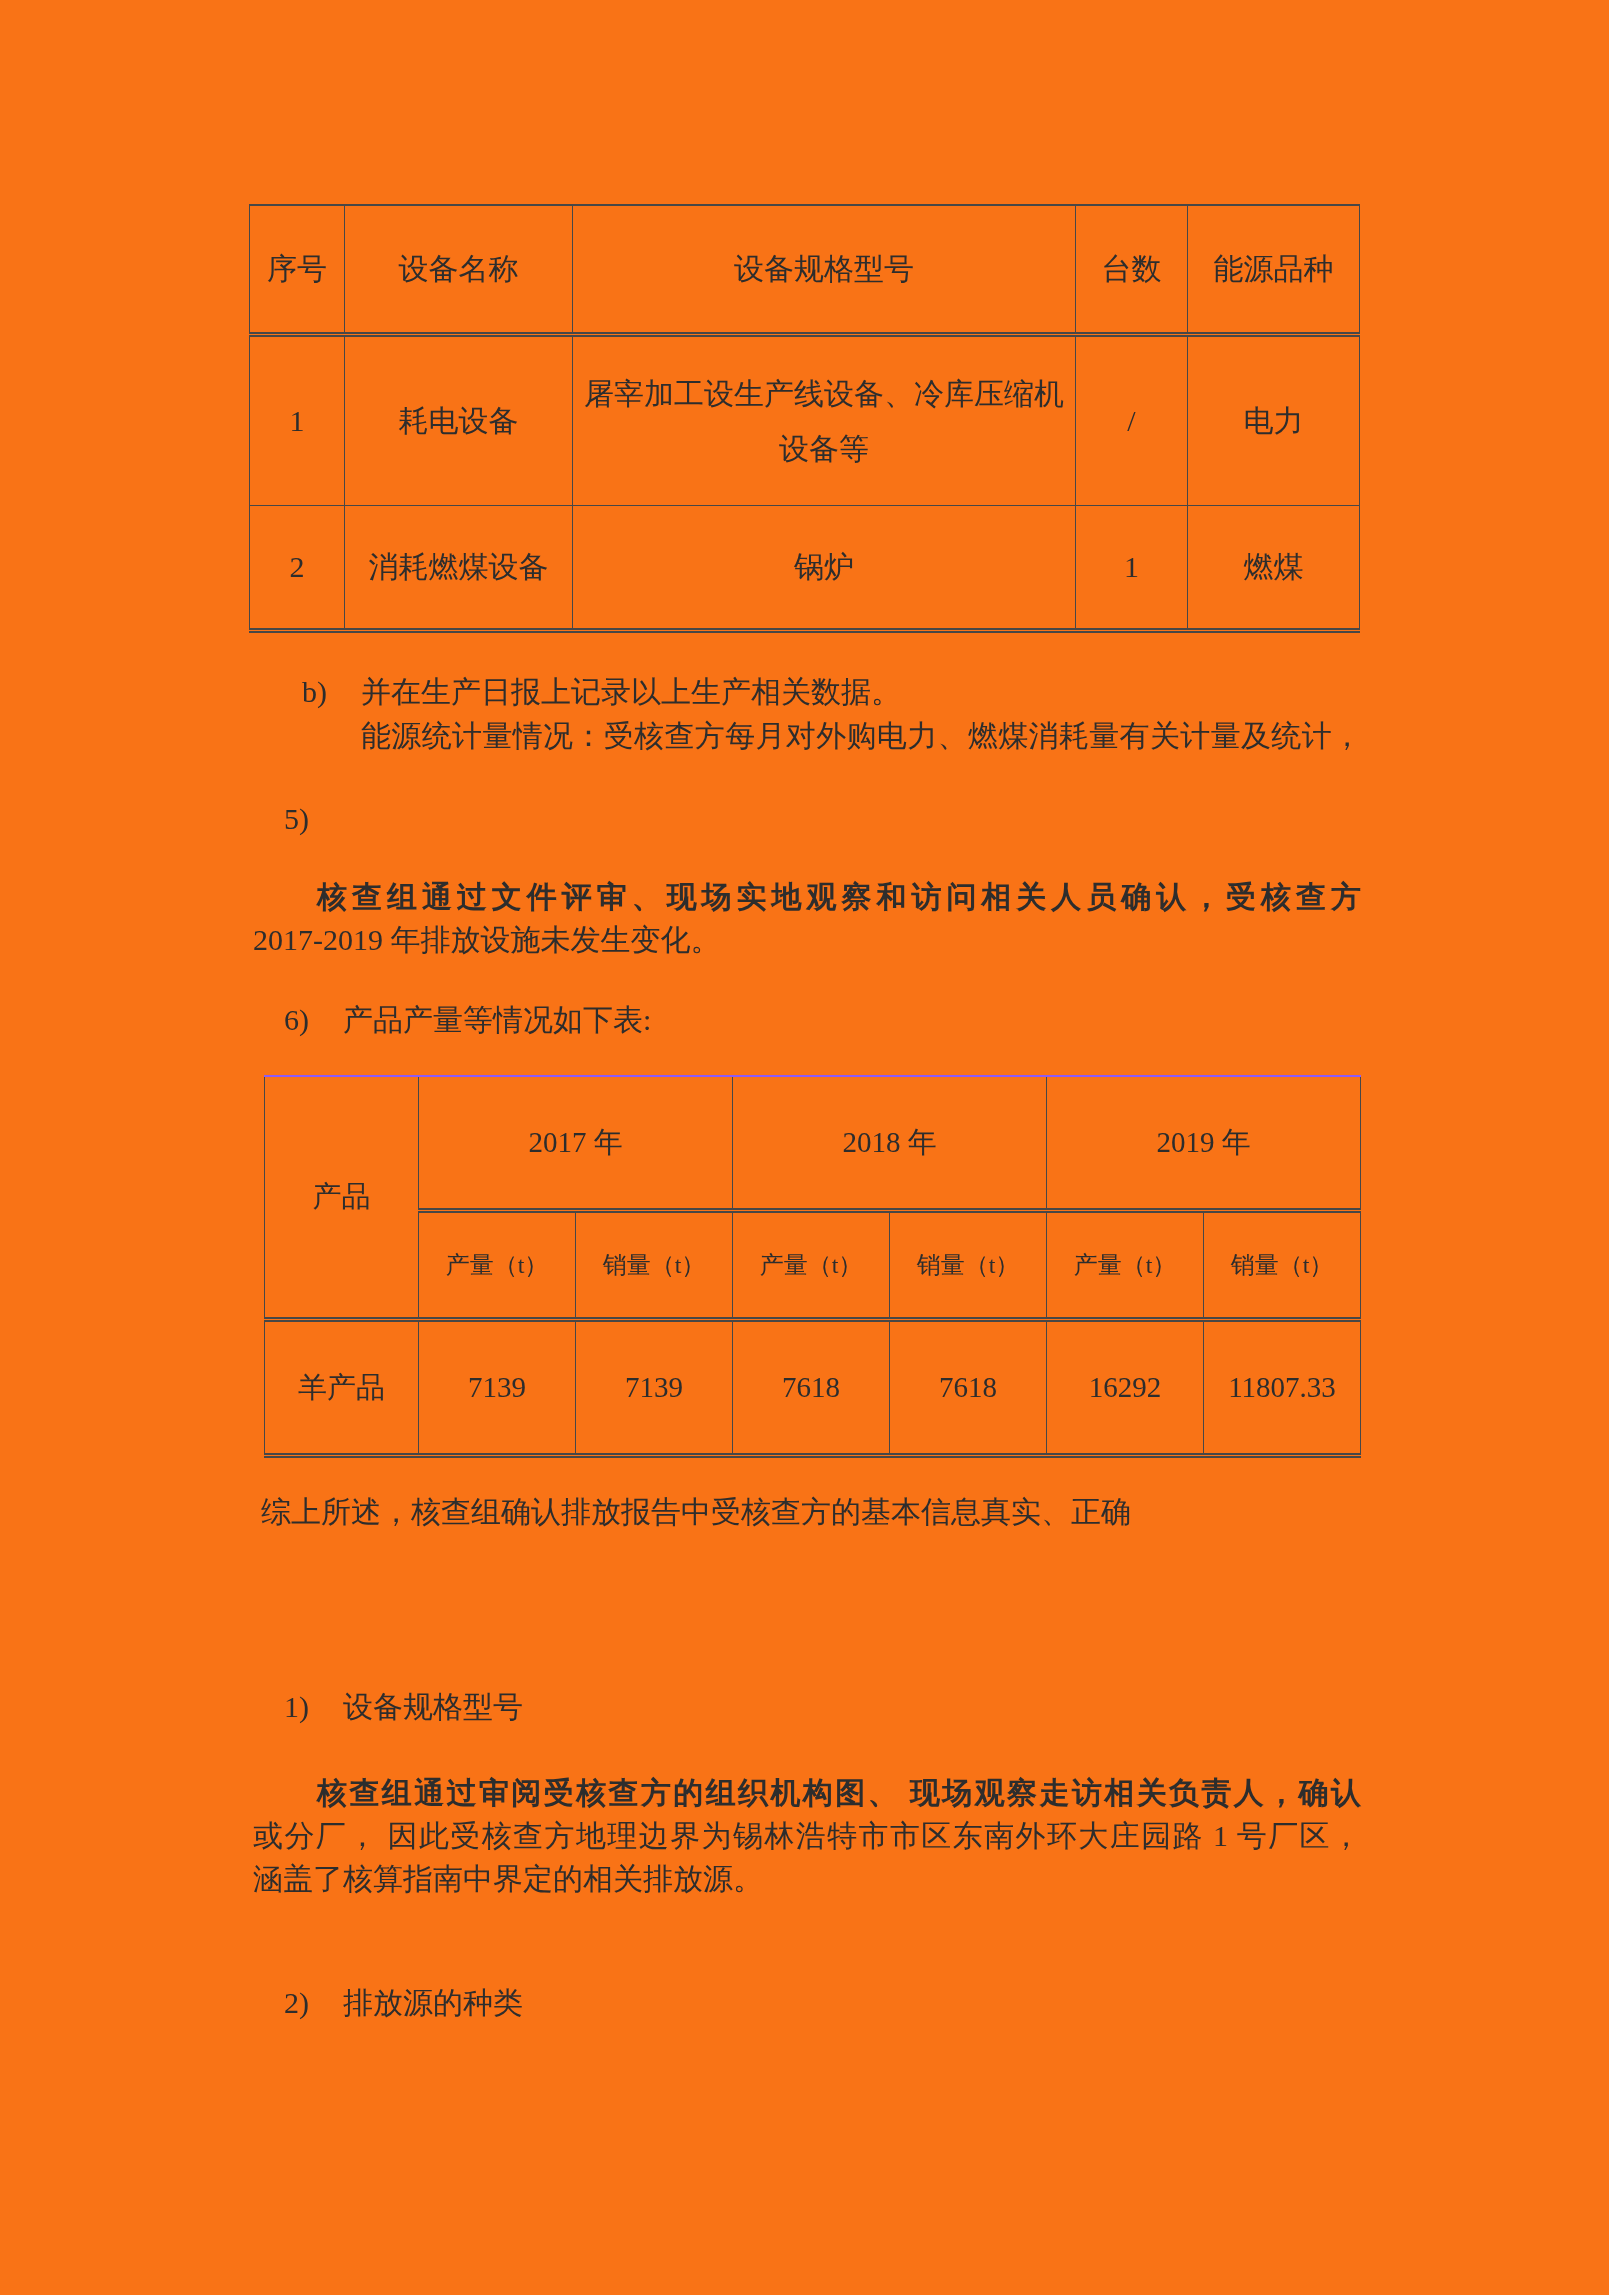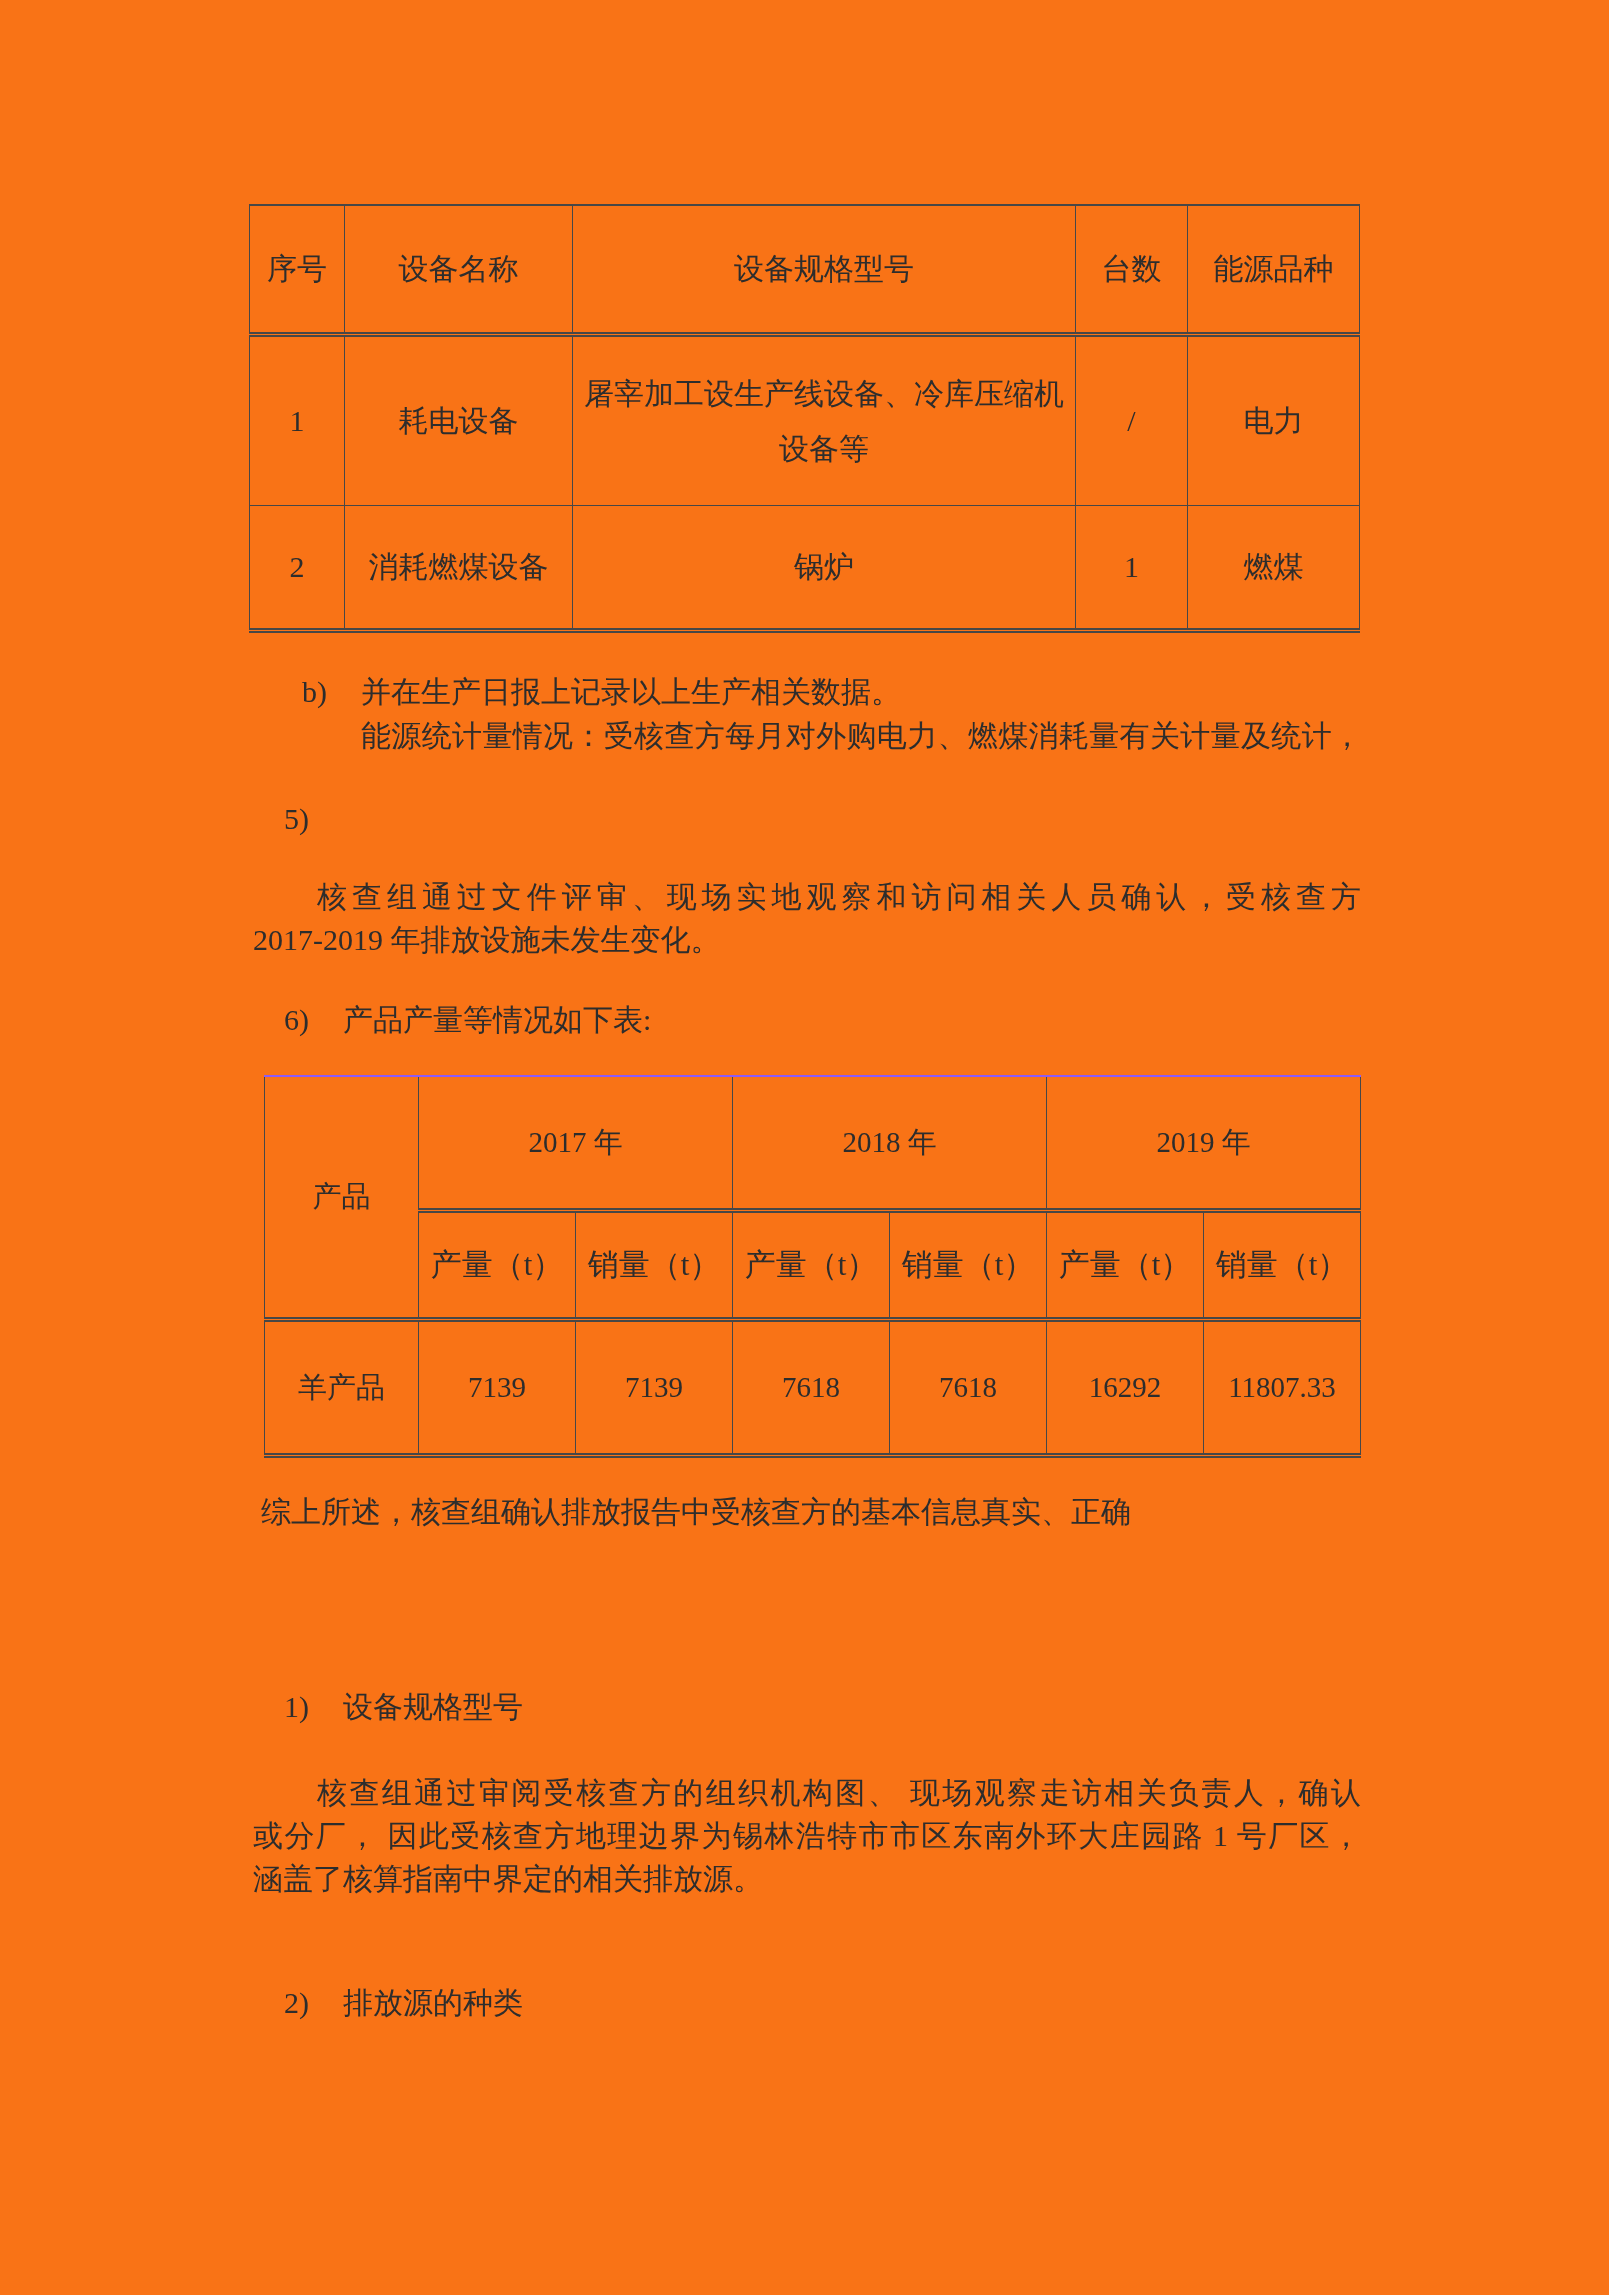--- a/index.html
+++ b/index.html
@@ -36,21 +36,21 @@
   
   .equipment { left: 249px; top: 204px; width: 1110px; font-size: 30px; }
   .equipment tr.hdr th { height: 126px; border-top: 2px solid #474747; border-bottom: 5.3px double #474747; }
   .equipment tr.r1 td { height: 168px; line-height: 1.85; }
   .equipment tr.r2 td { height: 122px; }
   .equipment tr.r2 td { border-bottom: 5.3px double #474747; }
 
   
   .product { left: 264px; top: 1075px; width: 1096px; font-size: 29px; }
   .product tr.yr th { height: 131px; border-bottom: 5.3px double #474747; border-top: 2px solid #8b5cf6; }
-  .product tr.sub th { height: 104px; border-bottom: 5.3px double #474747; font-size: 31px; }
+  .product tr.sub th { height: 104px; border-bottom: 5.3px double #474747; font-size: 24px; }
   .product tr.data td { height: 131px; border-bottom: 5.3px double #474747; }
   .product th.product-cell { border-bottom: 5.3px double #474747; }
 
   
   .li {
     position: absolute;
     display: flex;
     font-size: 30px;
     line-height: 44px;
     white-space: nowrap;
@@ -68,21 +68,21 @@
     position: absolute;
     left: 253px;
     width: 1108px;
     font-size: 30px;
     line-height: 43px;
   }
   .para-5 { top: 875px; }
   .para-1 { top: 1771px; }
   .line { min-height: 43px; }
   .line.full { text-align: justify; text-align-last: justify; }
-  .line.indent { text-indent: 64px; }
+  .line.indent { text-indent: 64px; font-weight: bold; }
 
   .summary {
     position: absolute;
     left: 261px;
     top: 1492px;
     width: 1109px;
     font-size: 30px;
   }
   .heading {
     position: absolute;

